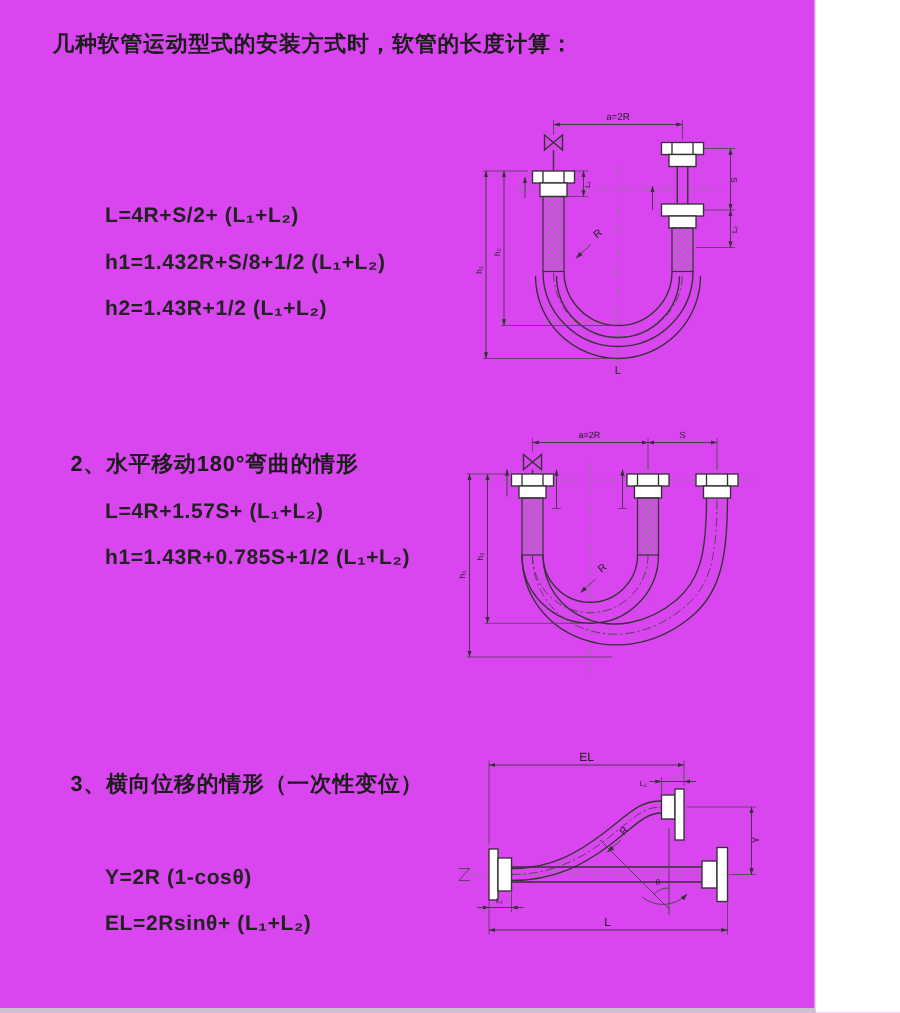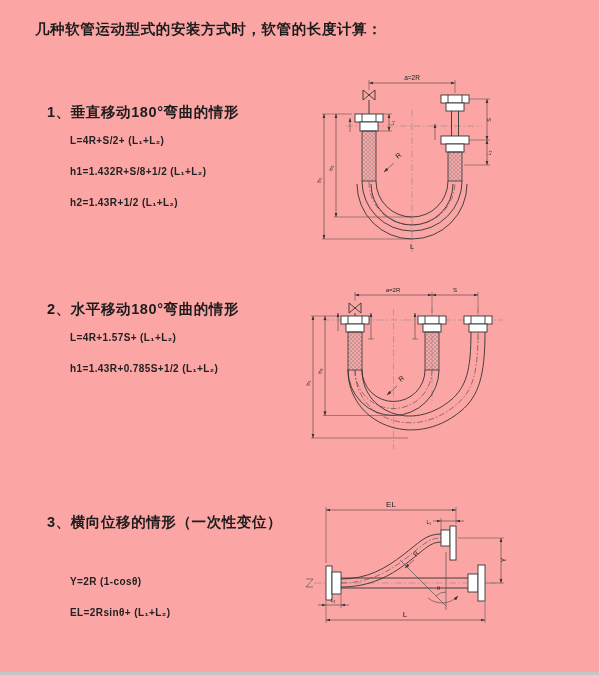--- a/index.html
+++ b/index.html
@@ -1,24 +1,24 @@
 <!DOCTYPE html>
 <html><head>
 <meta charset="utf-8">
 <style>
   html,body{margin:0;padding:0;background:#ffffff;}
   .page{
-    position:relative;width:600px;height:675px;background:#fca5a5;
+    position:relative;width:544px;height:675px;background:#d946ef;
     font-family:"Liberation Sans","DejaVu Sans",sans-serif;color:#1c1c1c;
     overflow:hidden;box-sizing:border-box;
     border-right:1px solid #e2e2e2;border-bottom:3px solid #c6c6c6;
   }
   .title{position:absolute;left:35px;top:20px;font-size:14.5px;font-weight:bold;letter-spacing:.6px;white-space:nowrap;}
   .heading{position:absolute;left:47px;font-size:14.5px;font-weight:bold;letter-spacing:.6px;white-space:nowrap;}
-  .formula{position:absolute;left:70px;font-size:10px;font-weight:bold;letter-spacing:.4px;white-space:nowrap;color:#222;}
+  .formula{position:absolute;left:70px;font-size:14px;font-weight:bold;letter-spacing:.4px;white-space:nowrap;color:#222;}
   svg{position:absolute;overflow:visible;}
   svg text{fill:#222;font-family:"Liberation Sans","DejaVu Sans",sans-serif;}
   .ln{stroke:#333;stroke-width:.9;fill:none;}
   .fl{stroke:#333;stroke-width:.9;fill:#fff;}
   .br{stroke:#333;stroke-width:.8;fill:url(#braid);}
   .dim{stroke:#333;stroke-width:.55;fill:none;}
   .ext{stroke:#444;stroke-width:.5;fill:none;}
   .cl{stroke:#808080;stroke-width:.5;fill:none;stroke-dasharray:7 2.5 1.5 2.5;}
   .hd{stroke:#444;stroke-width:.6;fill:none;stroke-dasharray:6 2 1.5 2;}
   .thin{stroke:#444;stroke-width:.6;fill:none;}
@@ -34,21 +34,20 @@
         <path d="M0 4 L4 0 M0 0 L4 4" stroke="#888" stroke-width="0.5" fill="none"></path>
       </pattern>
       <marker id="arr" viewBox="0 0 10 10" refX="9.5" refY="5" markerWidth="8" markerHeight="8" orient="auto-start-reverse">
         <path d="M0 1.8 L10 5 L0 8.2 z" fill="#333"></path>
       </marker>
     </defs>
   </svg>
 
   <div class="title">几种软管运动型式的安装方式时，软管的长度计算：</div>
 
-  <div class="heading" style="top:103px">1、垂直移动180°弯曲的情形</div>
   <div class="formula" style="top:135px">L=4R+S/2+ (L₁+L₂)</div>
   <div class="formula" style="top:166px">h1=1.432R+S/8+1/2 (L₁+L₂)</div>
   <div class="formula" style="top:197px">h2=1.43R+1/2 (L₁+L₂)</div>
 
   <svg style="left:312px;top:68px" width="245" height="195" viewBox="0 0 245 195">
 
     <path class="cl" d="M100 42 V184"></path>
     <path class="cl" d="M34 58 H170"></path>
 
     <line class="ext" x1="57" y1="22" x2="57" y2="12"></line>

